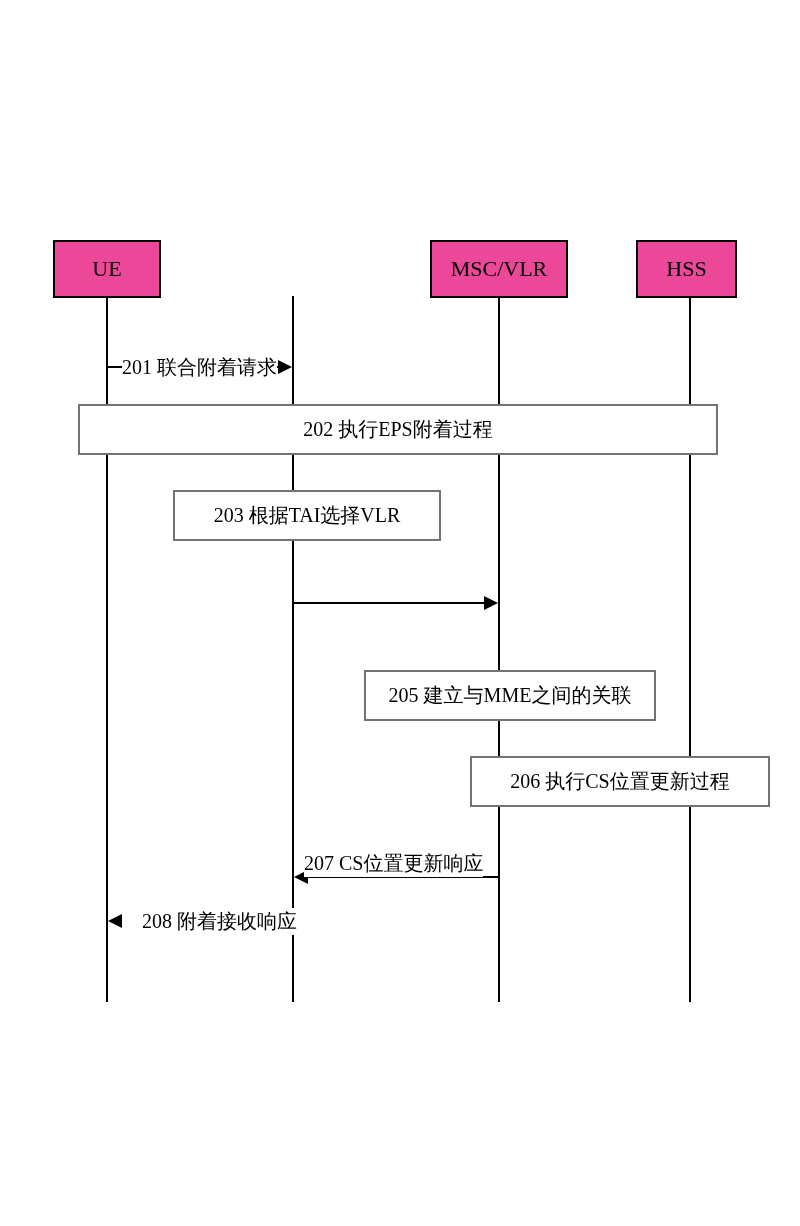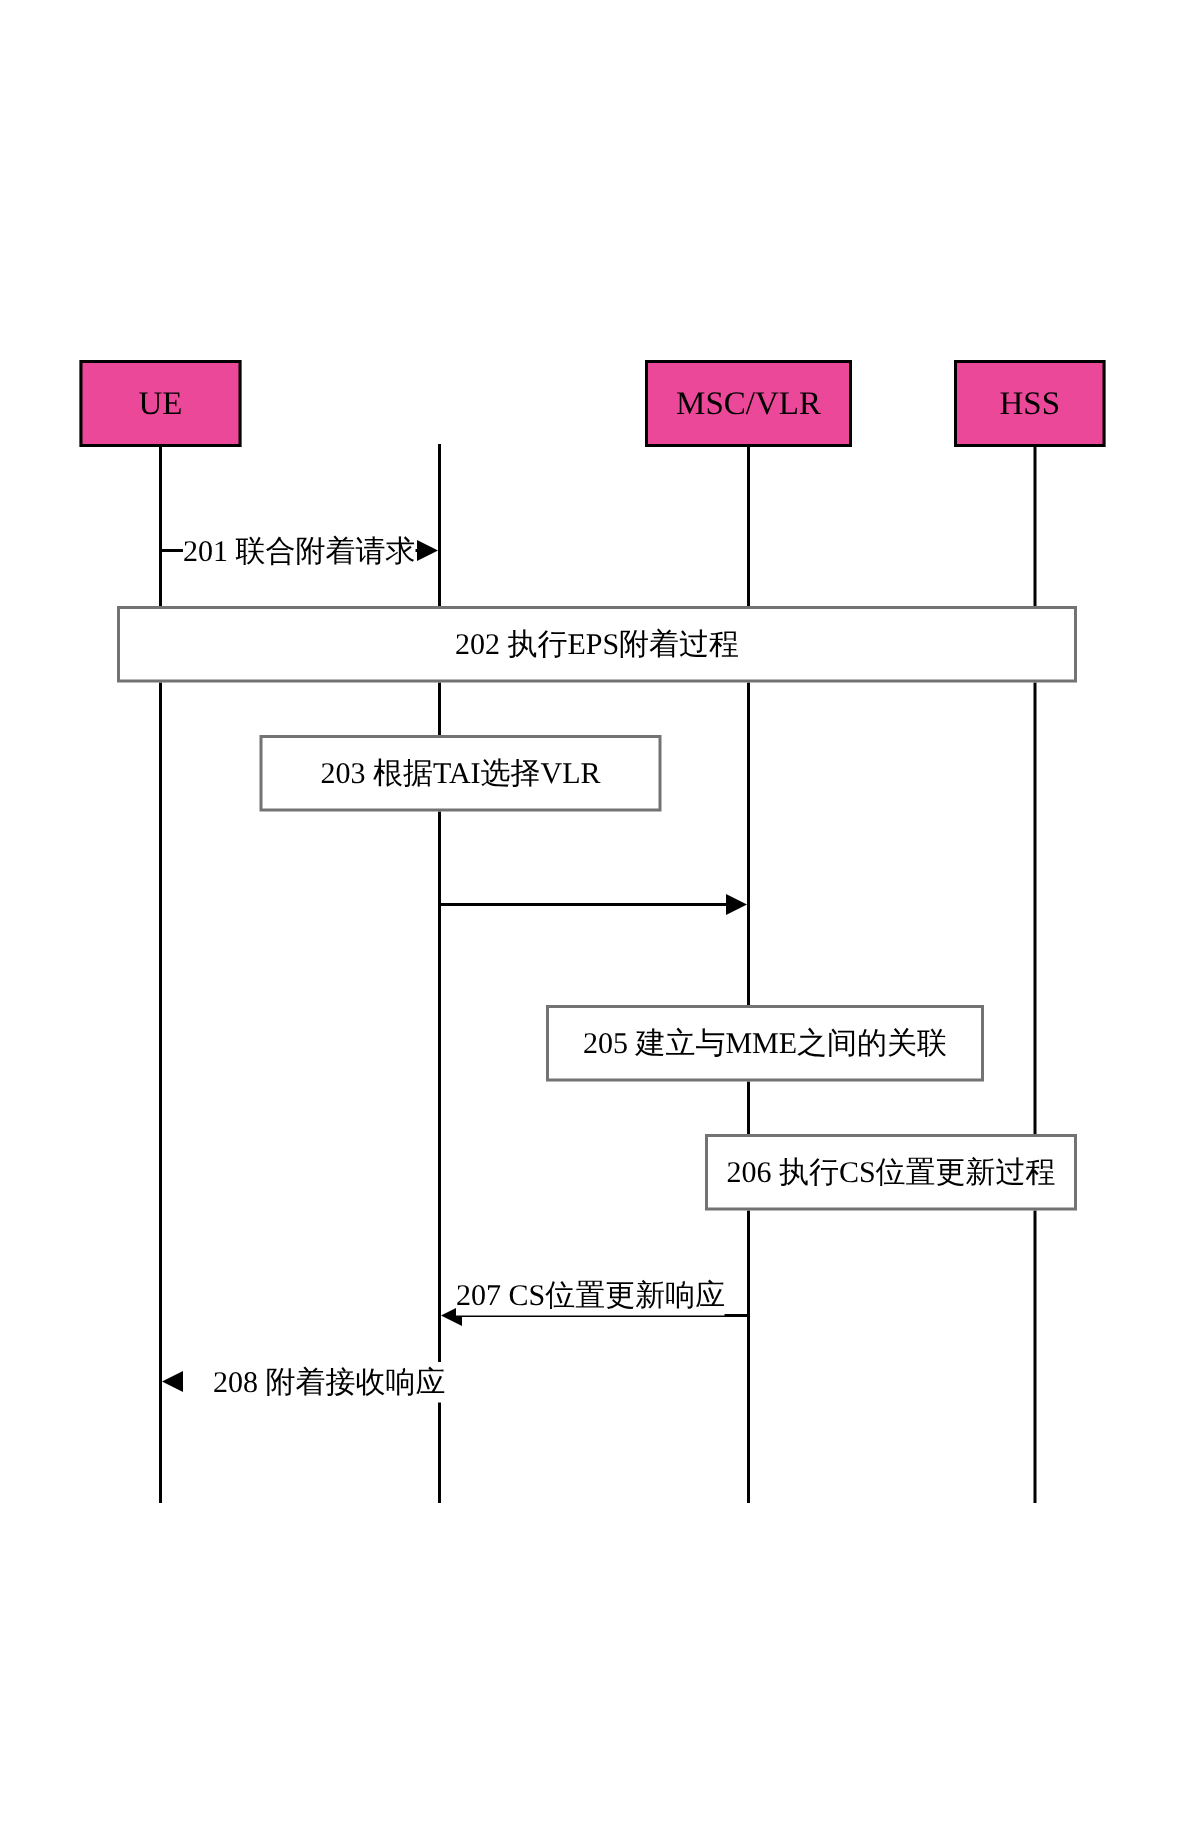--- a/index.html
+++ b/index.html
@@ -100,21 +100,21 @@
     <span>203 根据TAI选择VLR</span>
   </div>
 
   <div class="arrow-line" style="left:294px; top:602px; width:192px;"></div>
   <div class="arrow-head-right" style="left:484px; top:596px;"></div>
 
   <div class="span-box" style="left:364px; top:650px; width:292px;margin-top:20px;">
     <span>205 建立与MME之间的关联</span>
   </div>
 
-  <div class="span-box" style="left:470px; top:756px; width:248px;">
+  <div class="span-box" style="left:470px; top:756px; width:300px;">
     <span>206 执行CS位置更新过程</span>
   </div>
 
   <div class="arrow-line" style="left:306px; top:876px; width:192px;"></div>
   <div class="arrow-head-left" style="left:294px; top:870px;"></div>
   <div class="msg-label" style="left:304px; top:850px;">207 CS位置更新响应</div>
 
   <div class="arrow-line" style="left:120px; top:920px; width:172px;"></div>
   <div class="arrow-head-left" style="left:108px; top:914px;"></div>
   <div class="msg-label" style="left:122px; top:908px;padding-left:20px;">208 附着接收响应</div>

